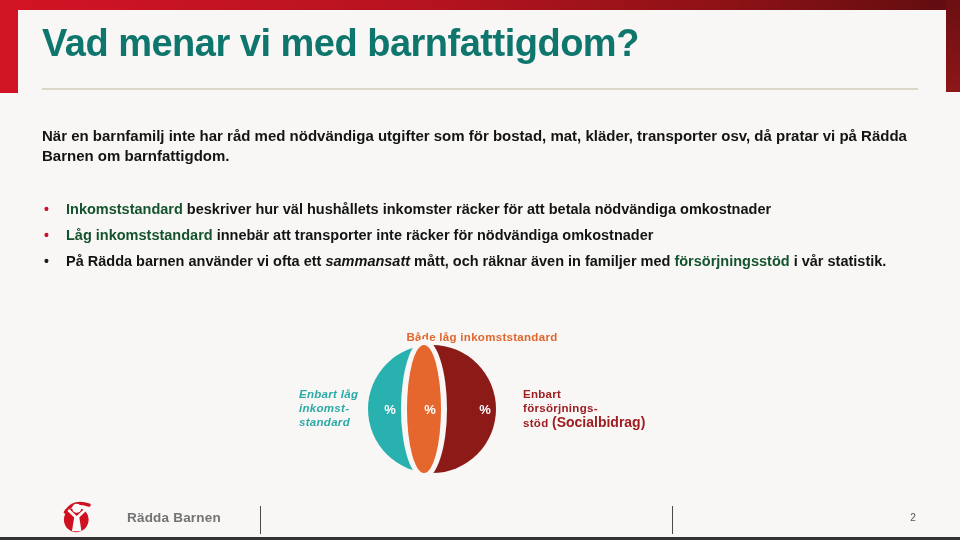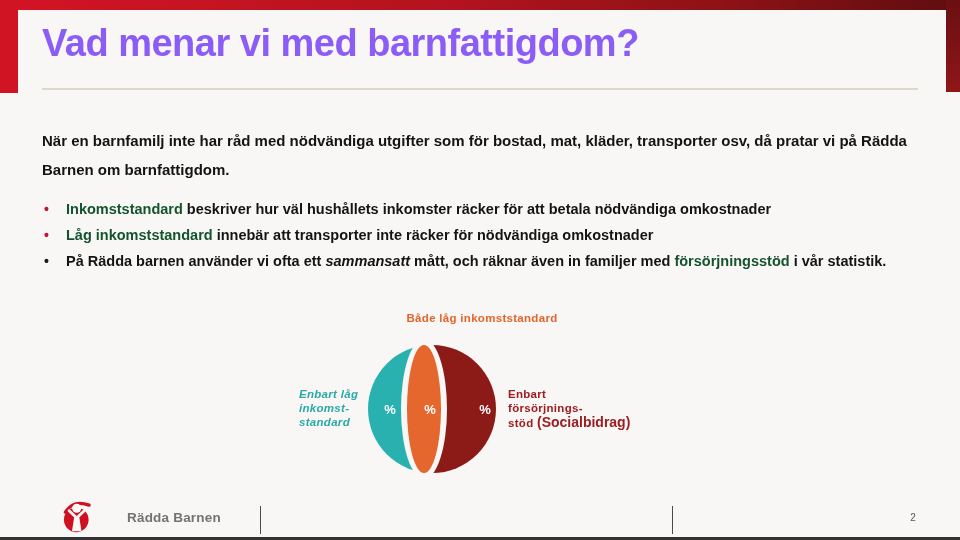--- a/index.html
+++ b/index.html
@@ -10,25 +10,25 @@
   }
   
   .top-bar{position:absolute;left:0;top:0;width:960px;height:10px;
     background:linear-gradient(90deg,#d31425 0%,#b5131f 45%,#8e1216 75%,#5f0d10 100%);}
   .left-strip{position:absolute;left:0;top:0;width:18px;height:93px;background:#d01423;}
   .right-strip{position:absolute;right:0;top:0;width:14px;height:92px;
     background:linear-gradient(180deg,#6b0f12 0%,#8e1618 100%);}
   .bottom-strip{position:absolute;left:0;top:537px;width:960px;height:3px;background:#333;}
 
   .title{position:absolute;left:42px;top:22px;width:880px;
-    font-size:38px;font-weight:700;letter-spacing:-0.5px;color:#8b5cf6;}
+    font-size:38px;font-weight:700;letter-spacing:-0.5px;color:#0f766e;}
   .rule{position:absolute;left:42px;top:88px;width:876px;height:2px;background:#ddd7c9;}
 
   .intro{position:absolute;left:42px;top:126px;width:884px;
-    font-size:15px;line-height:29px;font-weight:700;color:#141414;}
+    font-size:15px;line-height:20px;font-weight:700;color:#141414;}
 
   .bullets{position:absolute;left:42px;top:202px;width:896px;}
   .bullet-row{position:relative;padding-left:24px;margin-bottom:11px;
     font-size:14.5px;line-height:15px;font-weight:700;color:#141414;}
   .bullet-marker{position:absolute;left:2px;top:0;font-size:14px;}
   .marker-red{color:#c8102e;}
   .marker-dark{color:#1a1a1a;}
   .red-text{color:#14532d;}
   .em-text{font-style:italic;}
 
@@ -74,21 +74,21 @@
   <div class="bullet-row">
     <span class="bullet-marker marker-red">•</span>
     <span class="red-text">Låg inkomststandard</span><span> innebär att transporter inte räcker för nödvändiga omkostnader</span>
   </div>
   <div class="bullet-row">
     <span class="bullet-marker marker-dark">•</span>
     <span>På Rädda barnen använder vi ofta ett </span><span class="em-text">sammansatt</span><span> mått, och räknar även in familjer med </span><span class="red-text">försörjningsstöd</span><span> i vår statistik.</span>
   </div>
 </div>
 
-<div class="diagram-top-label" style="color: rgb(226, 102, 44);">
+<div class="diagram-top-label" style="color: rgb(226, 102, 44); margin-top: 19px;">
   <div>Både låg inkomststandard</div>
 </div>
 
 <svg class="venn-svg" viewBox="0 0 160 140" xmlns="http://www.w3.org/2000/svg">
   <defs>
     <clipPath id="ballClip">
         <circle cx="80" cy="70" r="64"></circle>
       </clipPath>
   </defs>
   <g clip-path="url(#ballClip)">
@@ -101,21 +101,21 @@
   <text x="78" y="74.5" text-anchor="middle" fill="#ffffff" font-size="13" font-weight="bold" font-family="Liberation Sans, sans-serif">%</text>
   <text x="133" y="74.5" text-anchor="middle" fill="#ffffff" font-size="13" font-weight="bold" font-family="Liberation Sans, sans-serif">%</text>
 </svg>
 
 <div class="venn-label venn-label-left" style="color: rgb(42, 169, 166); font-style: italic;">
   <div>Enbart låg</div>
   <div>inkomst-</div>
   <div>standard</div>
 </div>
 
-<div class="venn-label venn-label-right" style="color: rgb(157, 29, 32);">
+<div class="venn-label venn-label-right" style="color: rgb(157, 29, 32); margin-left: 15px;">
   <div>Enbart</div>
   <div>försörjnings-</div>
   <div>
     <span>stöd</span>
     <span class="small">(Socialbidrag)</span>
   </div>
 </div>
 
 <svg class="logo-svg" viewBox="0 0 40 40" xmlns="http://www.w3.org/2000/svg">
   <circle cx="15" cy="23" r="13" fill="#cf1021"></circle>

